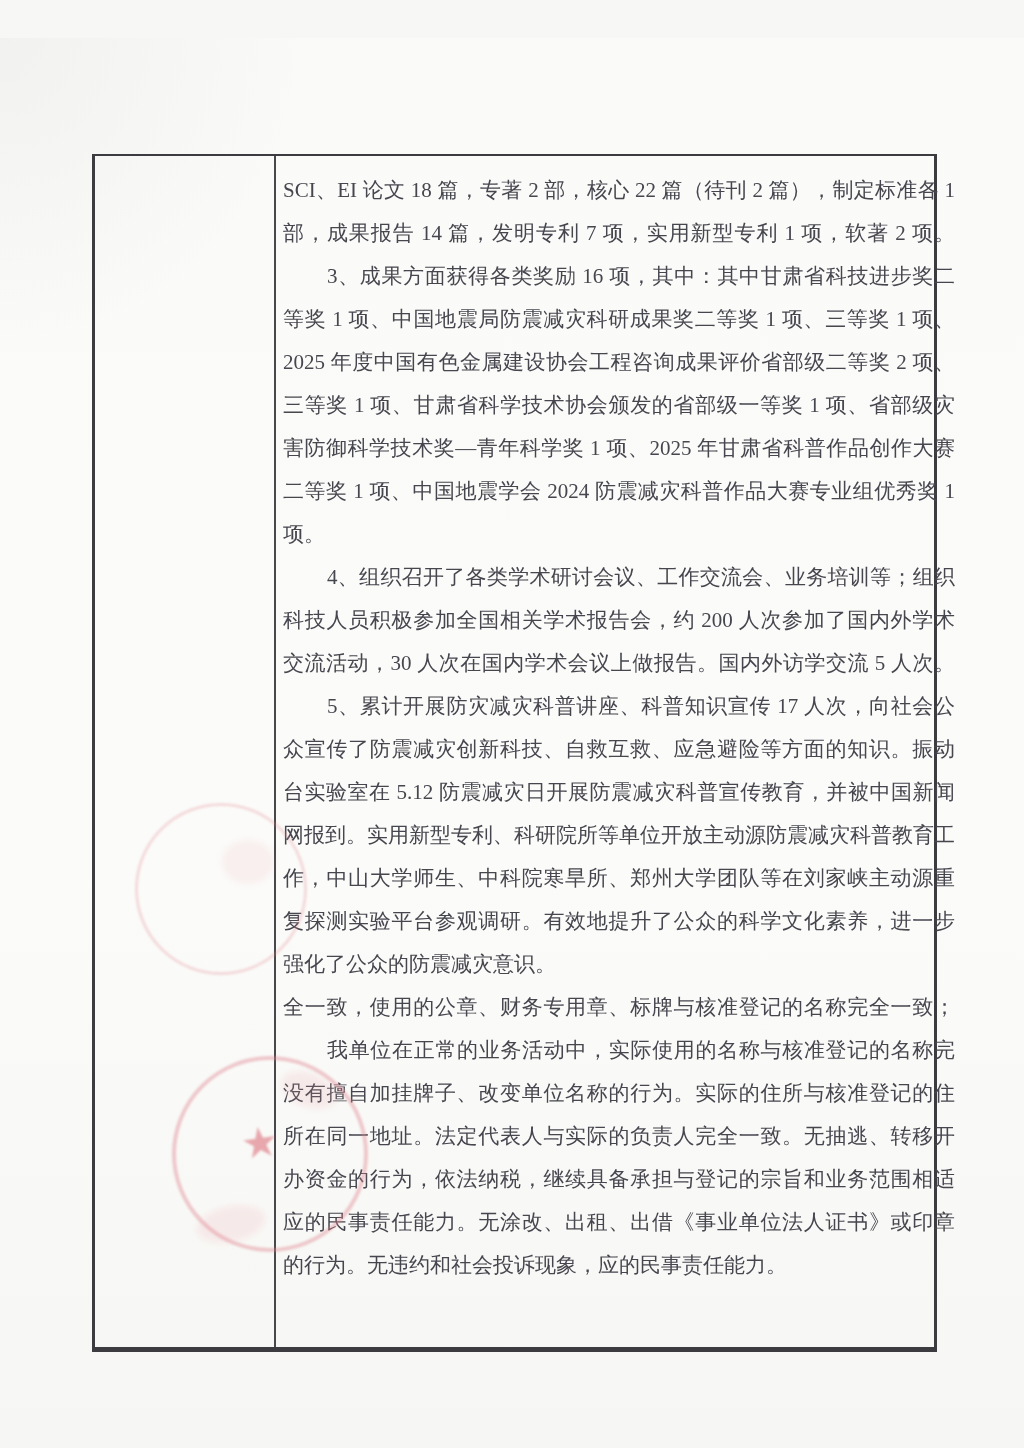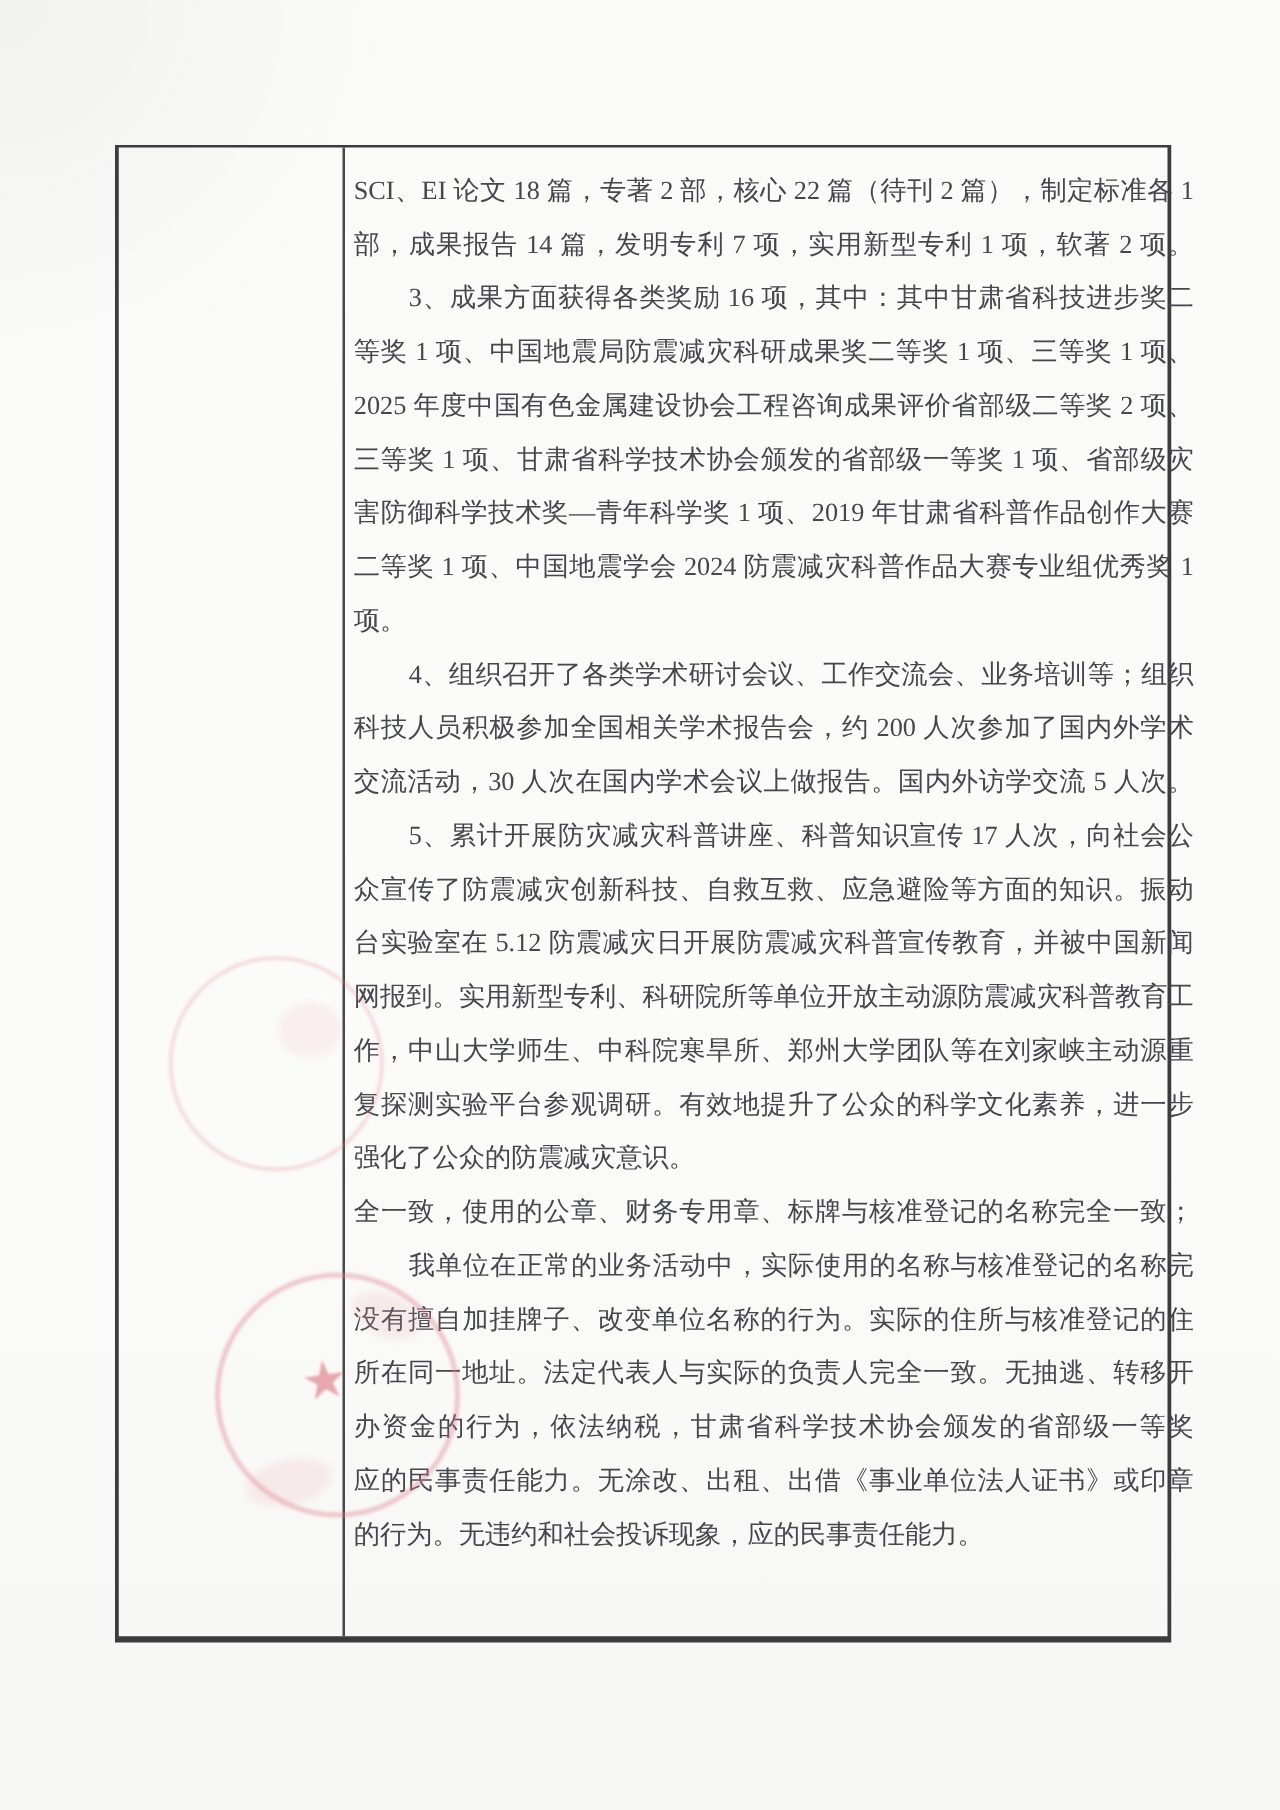--- a/index.html
+++ b/index.html
@@ -8,20 +8,21 @@
     background:#f7f7f5;
     font-family:"Liberation Serif","DejaVu Serif",serif;
     overflow:hidden;
     position:relative;
   }
   .page{
     position:absolute;inset:0;
     background:
       radial-gradient(circle at 0% 0%, rgba(0,0,0,0.035), rgba(0,0,0,0) 18%),
       linear-gradient(180deg,#fafaf8 0%,#fbfbf9 60%,#f6f7f4 100%);
+    margin-top: 38px;
   }
   .doc-table{
     position:absolute;left:92px;top:116px;
     width:845px;height:1198px;
     box-sizing:border-box;
     border-style:solid;
     border-color:#3b3b40;
     border-width:2px 3px 5px 3px;
     display:flex;
     background:transparent;
@@ -84,21 +85,21 @@
     <div class="col-main">
         <div class="para">
           <div class="line">SCI、EI 论文 18 篇，专著 2 部，核心 22 篇（待刊 2 篇），制定标准各 1</div>
           <div class="line">部，成果报告 14 篇，发明专利 7 项，实用新型专利 1 项，软著 2 项。</div>
         </div>
         <div class="para">
           <div class="line indent">3、成果方面获得各类奖励 16 项，其中：其中甘肃省科技进步奖二</div>
           <div class="line">等奖 1 项、中国地震局防震减灾科研成果奖二等奖 1 项、三等奖 1 项、</div>
           <div class="line">2025 年度中国有色金属建设协会工程咨询成果评价省部级二等奖 2 项、</div>
           <div class="line">三等奖 1 项、甘肃省科学技术协会颁发的省部级一等奖 1 项、省部级灾</div>
-          <div class="line">害防御科学技术奖—青年科学奖 1 项、2019 年甘肃省科普作品创作大赛</div>
+          <div class="line">害防御科学技术奖—青年科学奖 1 项、2025 年甘肃省科普作品创作大赛</div>
           <div class="line">二等奖 1 项、中国地震学会 2024 防震减灾科普作品大赛专业组优秀奖 1</div>
           <div class="line last">项。</div>
         </div>
         <div class="para">
           <div class="line indent">4、组织召开了各类学术研讨会议、工作交流会、业务培训等；组织</div>
           <div class="line">科技人员积极参加全国相关学术报告会，约 200 人次参加了国内外学术</div>
           <div class="line">交流活动，30 人次在国内学术会议上做报告。国内外访学交流 5 人次。</div>
         </div>
         <div class="para">
           <div class="line indent">5、累计开展防灾减灾科普讲座、科普知识宣传 17 人次，向社会公</div>
@@ -107,21 +108,21 @@
           <div class="line">网报到。实用新型专利、科研院所等单位开放主动源防震减灾科普教育工</div>
           <div class="line">作，中山大学师生、中科院寒旱所、郑州大学团队等在刘家峡主动源重</div>
           <div class="line">复探测实验平台参观调研。有效地提升了公众的科学文化素养，进一步</div>
           <div class="line last">强化了公众的防震减灾意识。</div>
         </div>
         <div class="para">
           <div class="line">全一致，使用的公章、财务专用章、标牌与核准登记的名称完全一致；</div>
           <div class="line indent">我单位在正常的业务活动中，实际使用的名称与核准登记的名称完</div>
           <div class="line">没有擅自加挂牌子、改变单位名称的行为。实际的住所与核准登记的住</div>
           <div class="line">所在同一地址。法定代表人与实际的负责人完全一致。无抽逃、转移开</div>
-          <div class="line">办资金的行为，依法纳税，甘肃省科学技术协会颁发的省部级一等奖</div>
+          <div class="line">办资金的行为，依法纳税，继续具备承担与登记的宗旨和业务范围相适</div>
           <div class="line">应的民事责任能力。无涂改、出租、出借《事业单位法人证书》或印章</div>
           <div class="line last">的行为。无违约和社会投诉现象，应的民事责任能力。</div>
         </div>
       </div>
   </div>
 
   <div class="seal-layer">
     <div class="seal-circle upper"></div>
     <div class="seal-circle lower"></div>
     <div class="seal-blob b1"></div>

